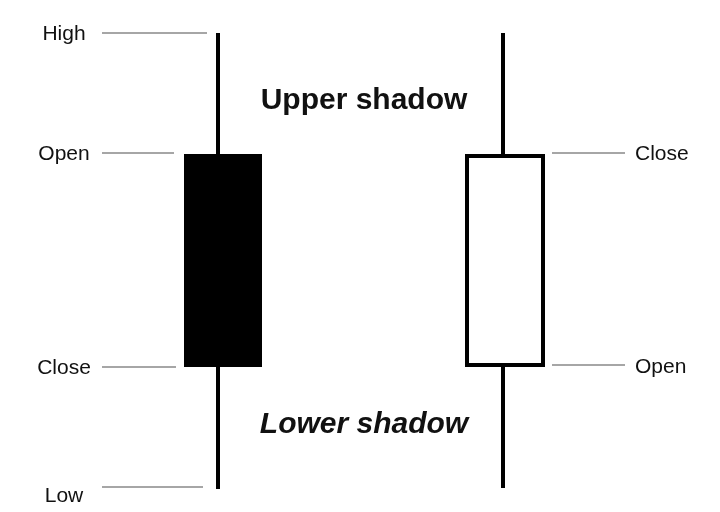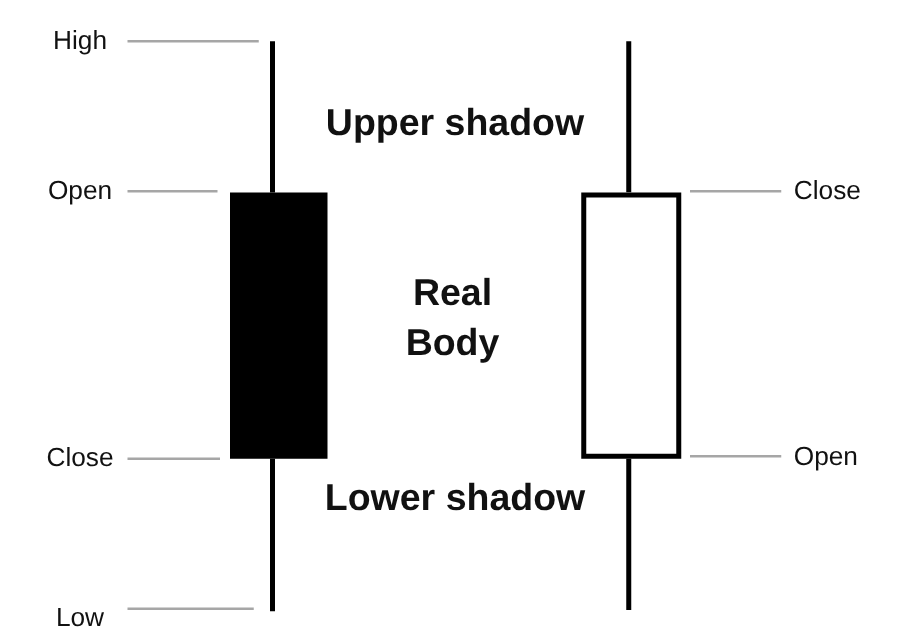--- a/index.html
+++ b/index.html
@@ -82,21 +82,21 @@
     font-size: 30px;
     font-weight: bold;
     line-height: 34px;
     color: var(--text);
     white-space: nowrap;
     transform: translateX(-50%);
     text-align: center;
   }
   .an-upper { left: 364px; top: 62px; margin-top: 20px; }
   .an-real  { left: 362px; top: 215px; line-height: 40px; }
-  .an-lower { left: 364px; top: 382px; }
+  .an-lower { left: 364px; top: 406px; font-style: italic; }
   .an-real span { display: block; }
 </style>
 </head>
 <body>
 
 <div class="stage">
 
   <div>
     <div class="wick wick-l-up"></div>
     <div class="body-filled"></div>
@@ -121,19 +121,15 @@
   <div class="plabel left pl-low">Low</div>
   <div class="leader ld-low"></div>
 
   <div class="leader ld-close-r"></div>
   <div class="plabel right pl-close-r">Close</div>
 
   <div class="leader ld-open-r"></div>
   <div class="plabel right pl-open-r">Open</div>
 
   <div class="annot an-upper">Upper shadow</div>
-  <div class="annot an-real">
-    <span>Real</span>
-    <span>Body</span>
-  </div>
   <div class="annot an-lower">Lower shadow</div>
 
 </div>
 
 </body></html>

